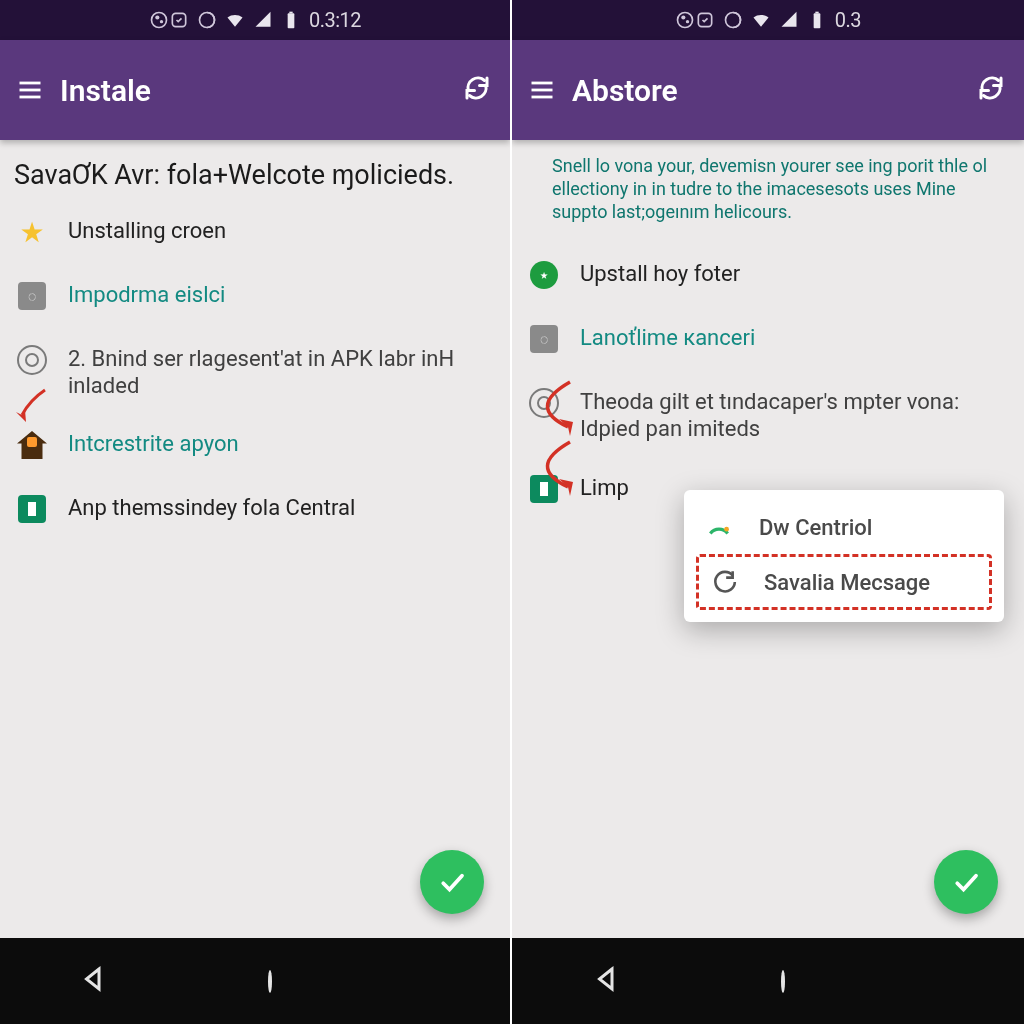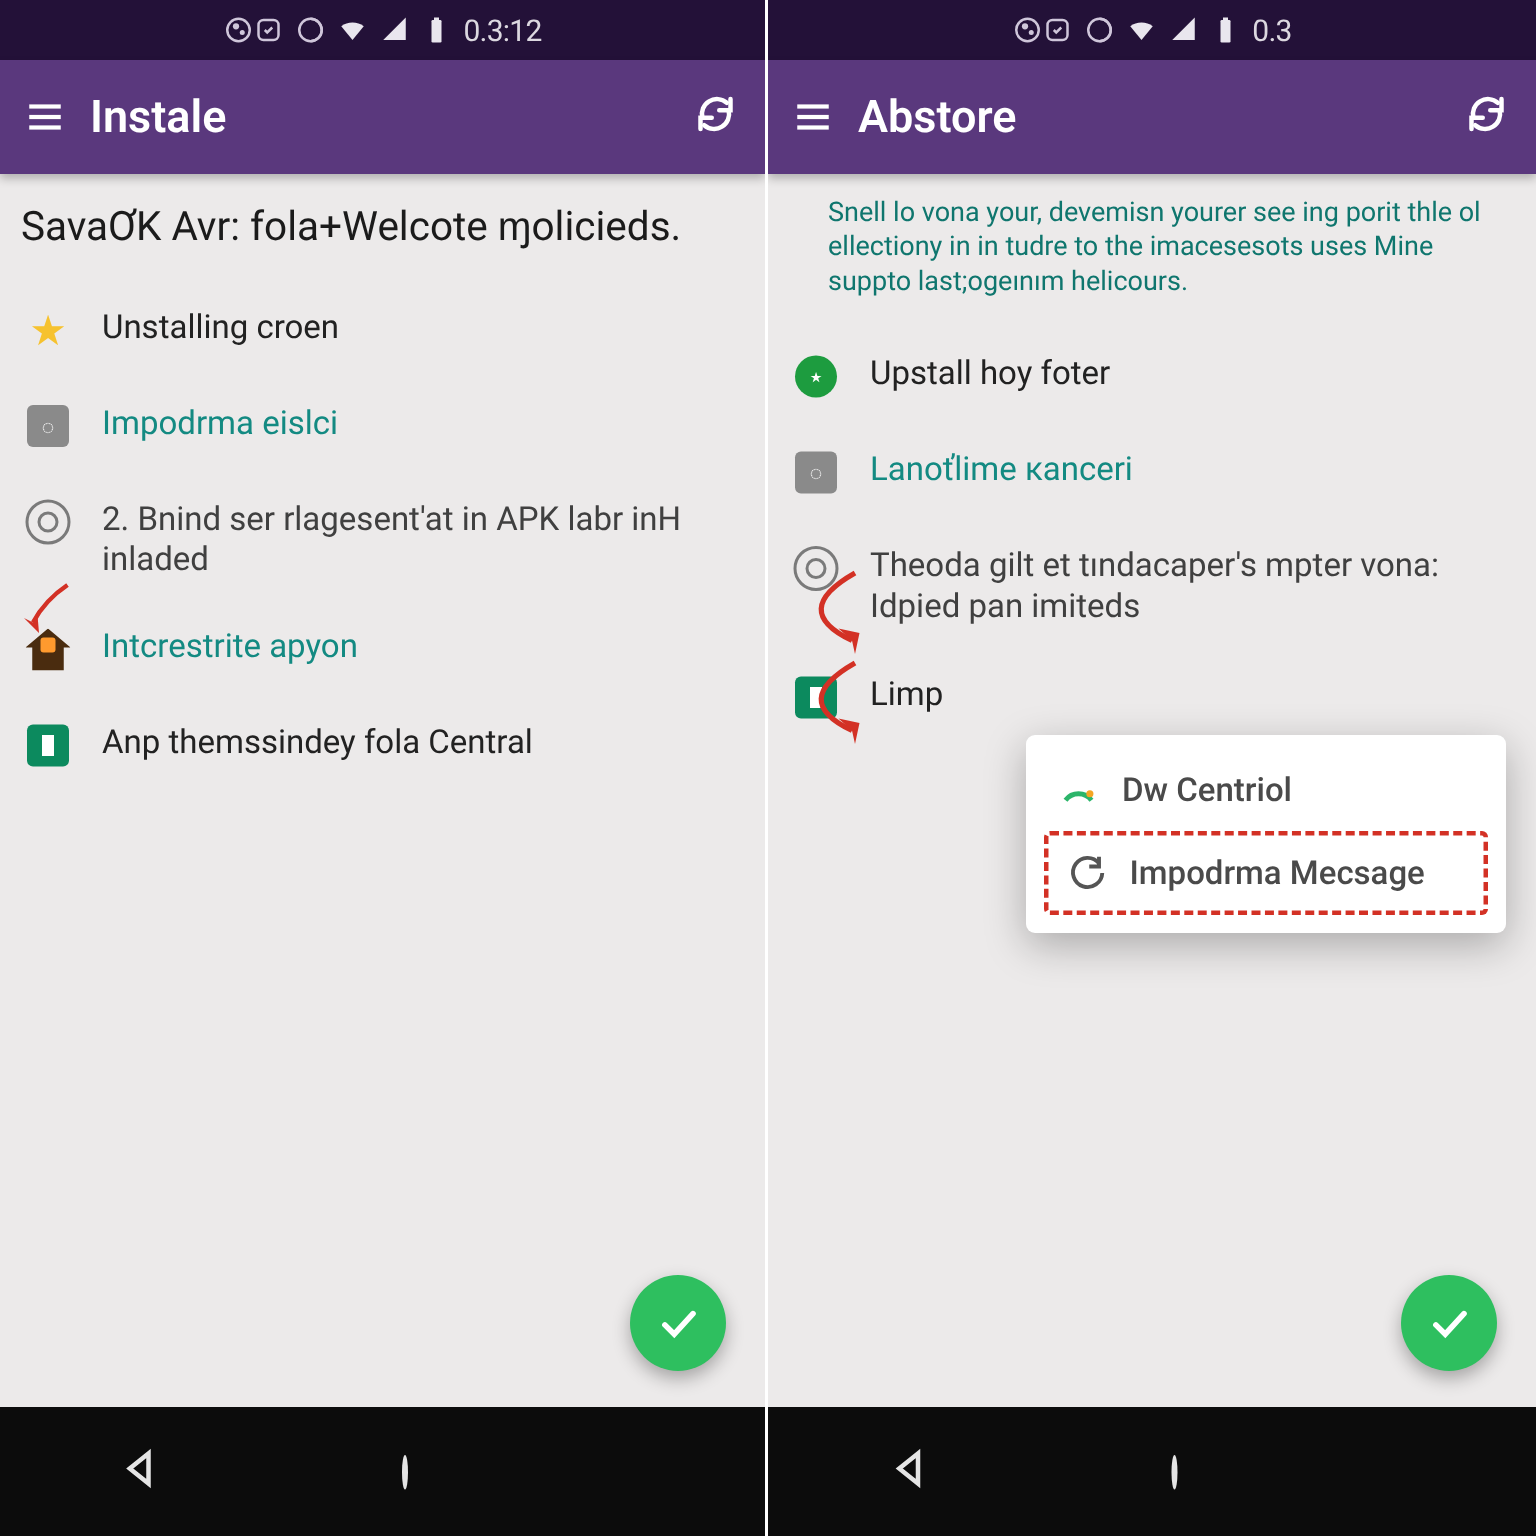--- a/index.html
+++ b/index.html
@@ -7,43 +7,43 @@
   .wrap { display: flex; width: 1024px; height: 1024px; }
   .phone { position: relative; width: 512px; height: 1024px; background: #eceaea; overflow: hidden; border-right: 2px solid #fff; }
   .phone:last-child { border-right: none; }
 
   .statusbar { height: 40px; width: 100%; background: #231138; color: #dcd8e0; display: flex; align-items: center; justify-content: center; padding: 0 10px; font-size: 20px; font-weight: 500; }
   .status-left { display: flex; gap: 10px; align-items: center; }
   .status-right { display: flex; gap: 8px; align-items: center; }
   .status-right .time { font-weight: 400; letter-spacing: -0.5px; }
   .s-icon { width: 20px; height: 20px; display: inline-flex; align-items: center; justify-content: center; }
 
-  .appbar { height: 76px; width: 100%; background: #5a387d; color: #fff; display: flex; align-items: center; padding: 0 18px 0 0; box-shadow: 0 3px 6px rgba(0,0,0,.25); position: relative; z-index: 2; }
+  .appbar { height: 100px; width: 100%; background: #5a387d; color: #fff; display: flex; align-items: center; padding: 0 18px 0 0; box-shadow: 0 3px 6px rgba(0,0,0,.25); position: relative; z-index: 2; }
   .hamburger { width: 60px; display:flex; align-items:center; justify-content:center; }
   .hamburger svg { width: 28px; height: 28px; }
   .appbar .title { font-size: 30px; font-weight: 600; flex: 1; }
   .refresh svg { width: 30px; height: 30px; }
 
   .content { position: relative; padding: 20px 16px 20px 12px; }
-  .intro { font-size: 27px; color: #1b1b1b; line-height: 1.12; margin-bottom: 28px; padding-left: 2px; }
+  .intro { font-size: 27px; color: #1b1b1b; line-height: 1.12; margin-bottom: 16px; padding-left: 2px; }
   .intro2 { font-size: 18px; color: #0f766e; line-height: 1.28; margin: 14px 4px 26px 28px; }
 
   .row { display: flex; align-items: flex-start; gap: 18px; padding: 8px 2px; margin-bottom: 12px; position: relative; }
   .row .icon { width: 36px; height: 36px; flex: 0 0 36px; display:flex; align-items:center; justify-content:center; }
   .row .label { font-size: 22px; padding-top: 4px; }
   .teal { color: #138a82; }
   .red { color: #404040; }
   .black { color: #222; }
 
   .ann-arrow { position: absolute; left: 10px; width: 40px; height: 40px; }
   .ann-arrow.left1 { top: 385px; }
   .ann-curve { position:absolute; left: 8px; top: 372px; width: 60px; height: 130px; }
 
   .popup { position: absolute; right: 20px; top: 490px; width: 320px; background: #fff; border-radius: 6px; box-shadow: 0 8px 28px rgba(0,0,0,.28); padding: 14px 18px 18px 18px; z-index: 5; }
-  .popup .p-row { display:flex; align-items:center; gap: 16px; padding: 10px 4px; font-size: 22px; color: #4a4a4a; font-weight: 500; }
+  .popup .p-row { display:flex; align-items:center; gap: 27px; padding: 10px 4px; font-size: 22px; color: #4a4a4a; font-weight: 500; }
   .popup .p-row .pi { width: 26px; height:26px; display:inline-flex; align-items:center; justify-content:center; }
   .dashed-box { border: 3px dashed #d33125; border-radius: 4px; margin: 4px -6px -6px -6px; padding: 2px 8px; }
 
   .fab { position: absolute; right: 26px; bottom: 110px; width: 64px; height: 64px; border-radius: 50%; background: #2ebf5f; display:flex; align-items:center; justify-content:center; box-shadow: 0 5px 12px rgba(0,0,0,.3); z-index: 3; }
   .fab svg { width: 30px; height: 30px; }
 
   .navbar { position: absolute; bottom: 0; left: 0; width: 100%; height: 86px; background: #0c0c0c; display:flex; align-items:center; justify-content:space-around; }
   .navbar svg { width: 30px; height: 30px; }
   .navbar .circ { width: 30px; height: 30px; border: 2.5px solid #e5e5e5; border-radius: 50%; }
   .navbar .sq { width: 22px; height: 22px; background: #e5e5e5; border-radius: 2px; }
@@ -294,21 +294,21 @@
         <span>Dw Centriol</span>
       </div>
       <div class="dashed-box">
         <div class="p-row">
           <span class="pi">
               <svg viewBox="0 0 24 24" fill="none" stroke="#555" stroke-width="2.4">
                 <path d="M20 6a9 9 0 1 0 2 6"></path>
                 <polyline points="20 2 20 8 14 8"></polyline>
               </svg>
             </span>
-          <span>Impodrma Mecsage</span>
+          <span>Savalia Mecsage</span>
         </div>
       </div>
     </div>
 
     <div class="fab">
       <svg viewBox="0 0 24 24" fill="none" stroke="#fff" stroke-width="3" stroke-linecap="round">
           <polyline points="5 13 10 18 20 7"></polyline>
         </svg>
     </div>
 

